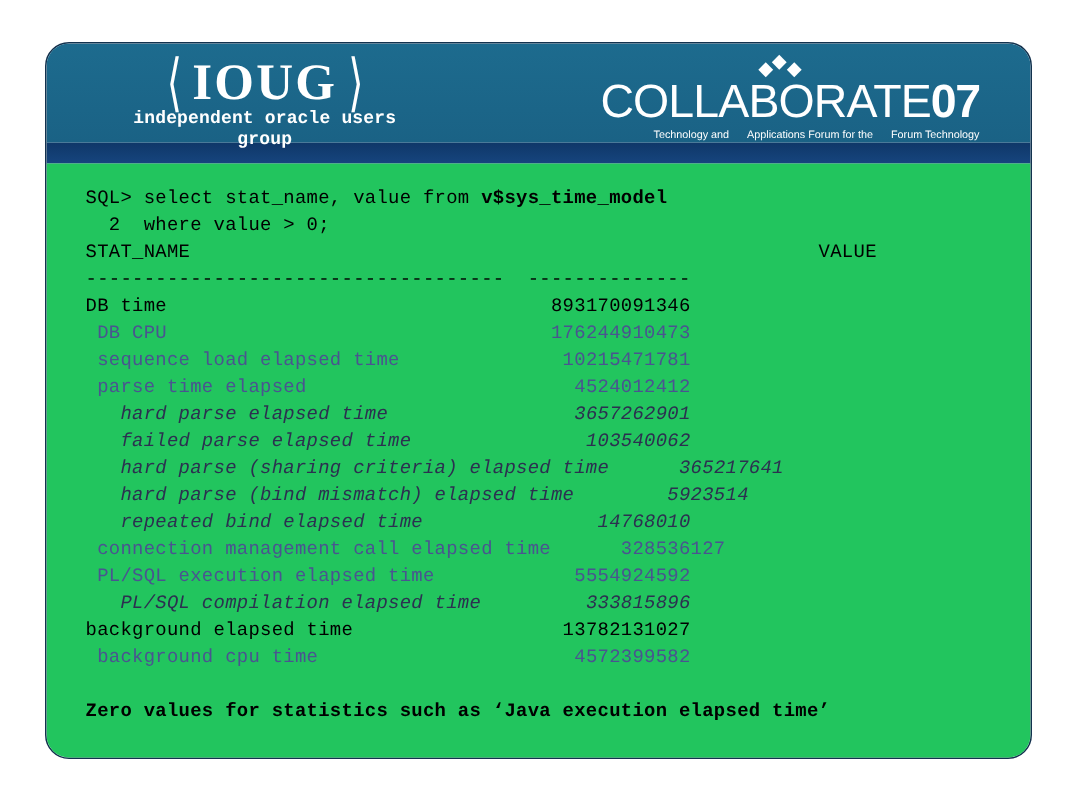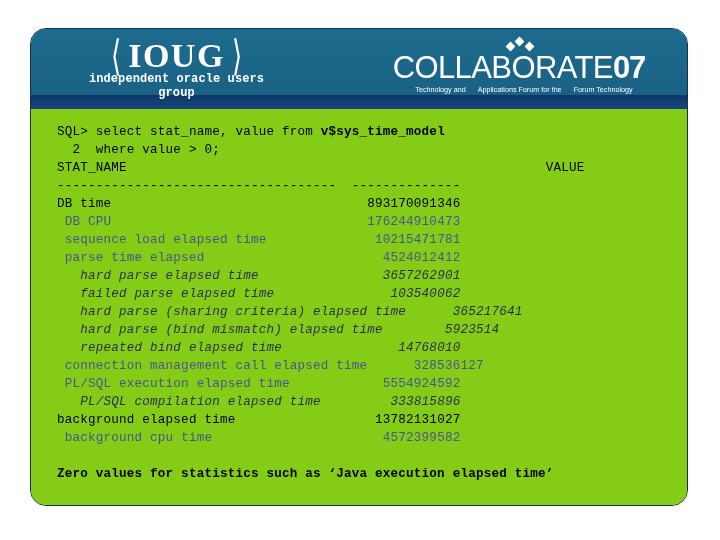--- a/index.html
+++ b/index.html
@@ -86,21 +86,21 @@
     font-family: Liberation Mono, monospace;
   }
 
   
   .collab-logo {
     position: absolute;
     right: 34px;
     top: 9px;
     width: 268px;
     color: #ffffff;
-    text-align: center;
+    text-align: right;
     user-select: none;
   }
   .collab-diamonds {
     position: relative;
     height: 13px;
     margin-bottom: 1px;
   }
   .diamond {
     position: absolute;
     width: 7px;
@@ -130,21 +130,21 @@
     white-space: nowrap;
     font-family: "Liberation Sans", sans-serif;
   }
   .collab-tag b { font-weight: 400; margin-left: 10px; }
 
   
   .content {
     position: relative;
     padding: 10px 0 0 0;
     height: 396px;
-    background: #84cc16;
+    background: #22c55e;
   }
 
   pre.term {
     margin: 0;
     padding: 4px 0 0 26px;
     font-family: "Liberation Mono", "DejaVu Sans Mono", monospace;
     font-size: 12.6px;
     line-height: 18px;
     color: #000000;
     white-space: pre;

